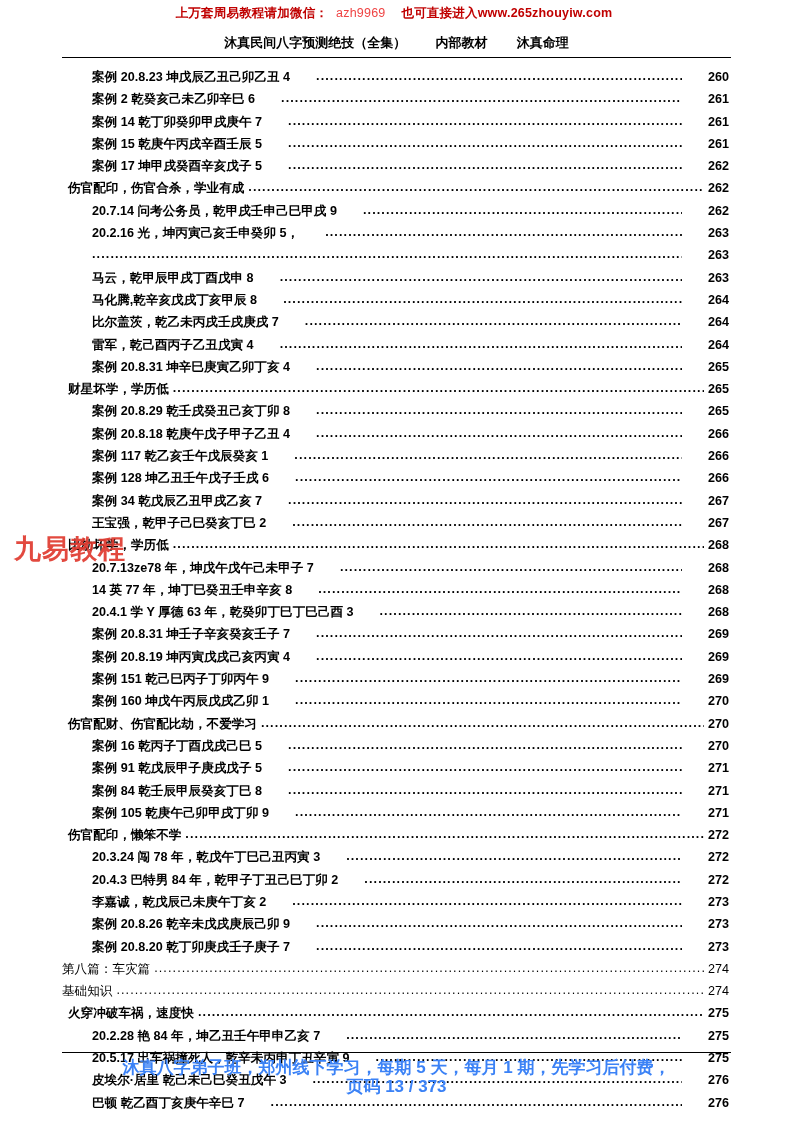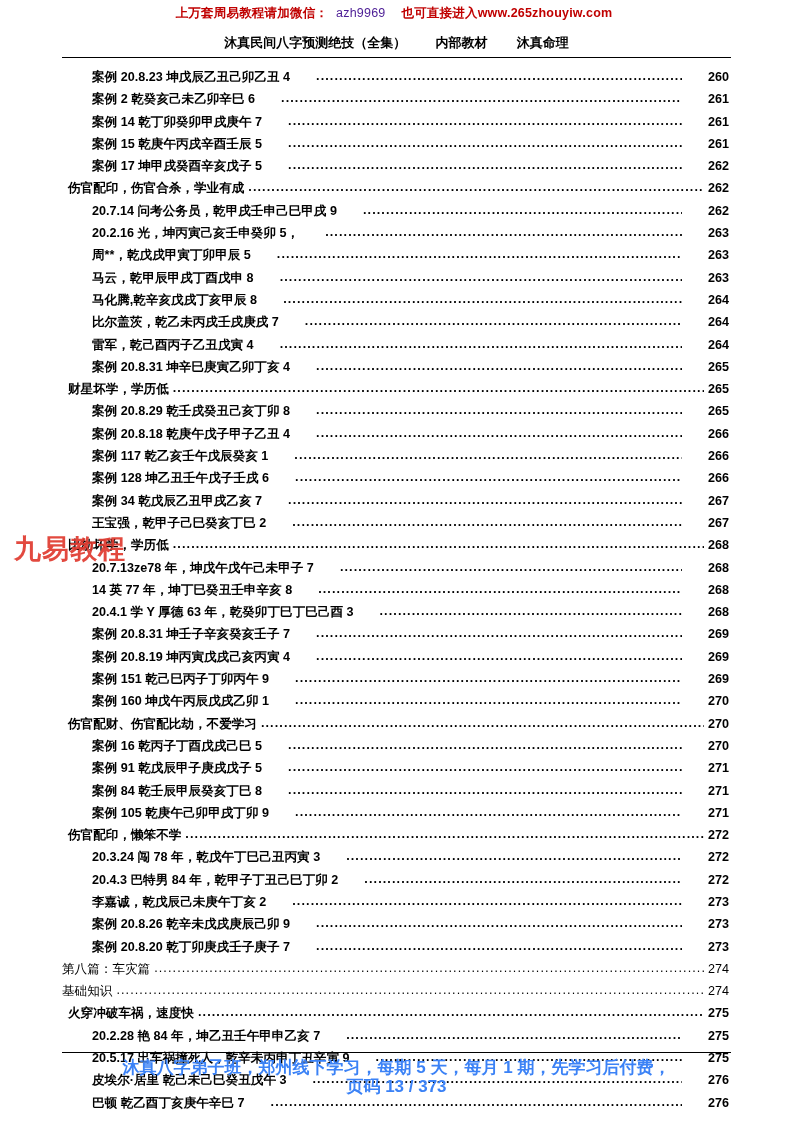--- a/index.html
+++ b/index.html
@@ -34,21 +34,21 @@
     font-size: 12.5px;
     color: #1a1a1a;
     letter-spacing: 0.2px;
     white-space: nowrap;
   }
   .promo .seg-red {
     color: #c00000;
     font-weight: bold;
   }
   .promo .seg-dark {
-    color: #4c1d95;
+    color: #ef4444;
     margin-left: 8px;
   }
   .promo .seg-gap {
     display: inline-block;
     width: 16px;
   }
   
   .header {
     position: absolute;
     top: 34px;
@@ -206,21 +206,20 @@
         <span class="toc-label">20.7.14 问考公务员，乾甲戌壬申己巳甲戌 9</span>
         <span class="toc-dots">.................................................................................................................................</span>
         <span class="toc-page">262</span>
       </div>
       <div class="toc-row lvl2">
         <span class="toc-label">20.2.16 光，坤丙寅己亥壬申癸卯 5，</span>
         <span class="toc-dots">.................................................................................................................................</span>
         <span class="toc-page">263</span>
       </div>
       <div class="toc-row lvl2">
-        <span class="toc-label">周**，乾戊戌甲寅丁卯甲辰 5</span>
         <span class="toc-dots">.................................................................................................................................</span>
         <span class="toc-page">263</span>
       </div>
       <div class="toc-row lvl2">
         <span class="toc-label">马云，乾甲辰甲戌丁酉戊申 8</span>
         <span class="toc-dots">.................................................................................................................................</span>
         <span class="toc-page">263</span>
       </div>
       <div class="toc-row lvl2">
         <span class="toc-label">马化腾,乾辛亥戊戌丁亥甲辰 8</span>

